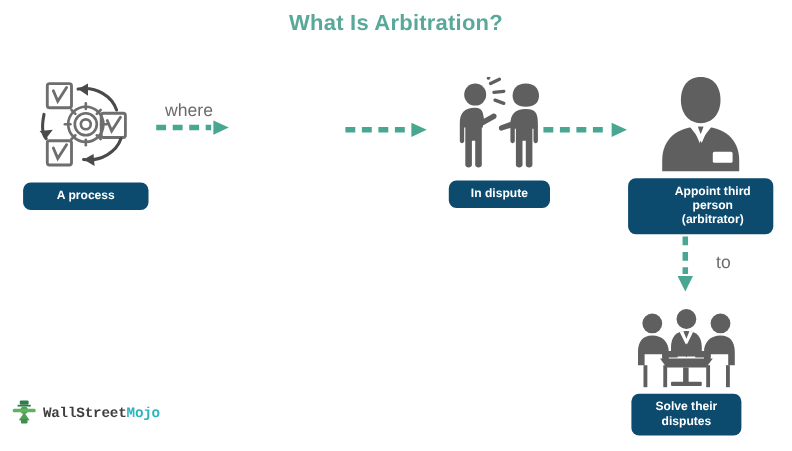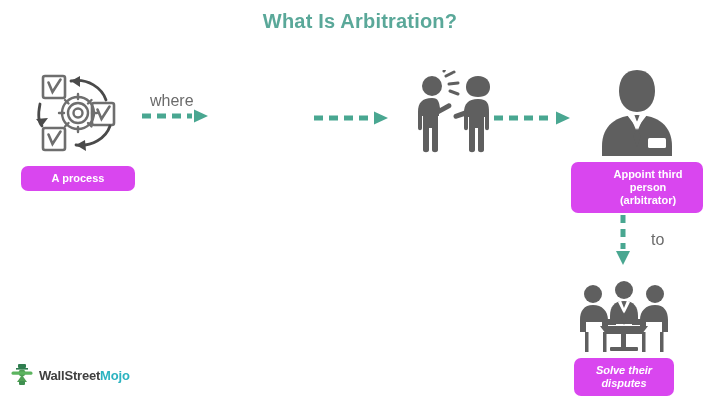--- a/index.html
+++ b/index.html
@@ -33,21 +33,21 @@
 
   
   .node {
     position: absolute;
   }
   .node-icon {
     display: block;
     margin: 0 auto;
   }
   .pill {
-    background: #d946ef;
+    background: #0c4a6e;
     color: #ffffff;
     border-radius: 7px;
     font-size: 11px;
     font-weight: bold;
     text-align: center;
     line-height: 13px;
     padding: 6px 10px;
     box-sizing: border-box;
     white-space: pre-line;
     display: block;
@@ -66,20 +66,21 @@
   }
 
   
   #logo {
     position: absolute;
     left: 10px;
     top: 363px;
     display: flex;
     align-items: center;
     gap: 5px;
+    font-family: Liberation Mono, monospace;
   }
   #logo-text {
     font-size: 13px;
     font-weight: bold;
     letter-spacing: -.2px;
   }
   .logo-wall { color: #3f3f3f; }
   .logo-mojo { color: #2bb3c0; }
 </style>
 </head>
@@ -167,20 +168,21 @@
         <path d="M72 6 C 64 6, 60 11, 60 17 C 60 23, 64 27, 72 27
                  C 80 27, 84 23, 84 17 C 84 11, 80 6, 72 6 Z"></path>
         <path d="M72 29 C 62 29, 58 34, 58 43 L58 58 C58 61, 62 61, 62 58 L62 47
                  L63 47 L63 80 C63 83, 69 83, 69 80 L69 58 L72 58 L72 80
                  C72 83, 78 83, 78 80 L78 47 L79 47 L79 58 C79 61, 83 61, 83 58
                  L83 43 C83 34, 82 29, 72 29 Z"></path>
 
         <path d="M60 40 L49 44 C46 45.5, 48 50, 51 48.5 L62 45 Z"></path>
       </g>
     </svg>
+    <span class="pill" style="width:92px; margin-top:8px;">In dispute</span>
   </div>
 
   <div class="arrow" style="left:492px; top:110px;">
     <svg width="80" height="16" viewBox="0 0 80 16">
       <line x1="2" y1="8" x2="62" y2="8" stroke="#49a791" stroke-width="5" stroke-dasharray="9 6" stroke-linecap="butt"></line>
       <polygon points="64,1.5 78,8 64,14.5" fill="#49a791"></polygon>
     </svg>
   </div>
 
   <div class="node" style="left:570px; top:66px; width:134px;">
@@ -242,21 +244,21 @@
         <rect x="13" y="54" width="3.5" height="20"></rect>
         <rect x="31" y="54" width="3.5" height="20"></rect>
 
         <rect x="70" y="54" width="3.5" height="20"></rect>
         <rect x="88" y="54" width="3.5" height="20"></rect>
       </g>
 
       <path d="M46 24 L52 36 L58 24 L55 22.5 L52 30 L49 22.5 Z" fill="#ffffff"></path>
       <path d="M52 34 L49 40 L52 47 L55 40 Z" fill="#5f5f5f"></path>
     </svg>
-    <span class="pill" style="width:100px; margin-top:4px;font-style:italic;">Solve their
+    <span class="pill" style="width:100px; margin-top:4px;">Solve their
 disputes</span>
   </div>
 
   <div id="logo">
     <svg width="24" height="24" viewBox="0 0 24 24">
       <rect x="8" y="1" width="8" height="4" rx="1" fill="#2f7d4f"></rect>
       <rect x="6" y="5" width="12" height="1.6" fill="#2f7d4f"></rect>
       <circle cx="12" cy="10" r="3.4" fill="#4f9f55"></circle>
       <rect x="1.5" y="8.6" width="21" height="3.2" rx="1.5" fill="#5cb45f"></rect>
       <polygon points="12,12 17,19 7,19" fill="#4f9f55"></polygon>

